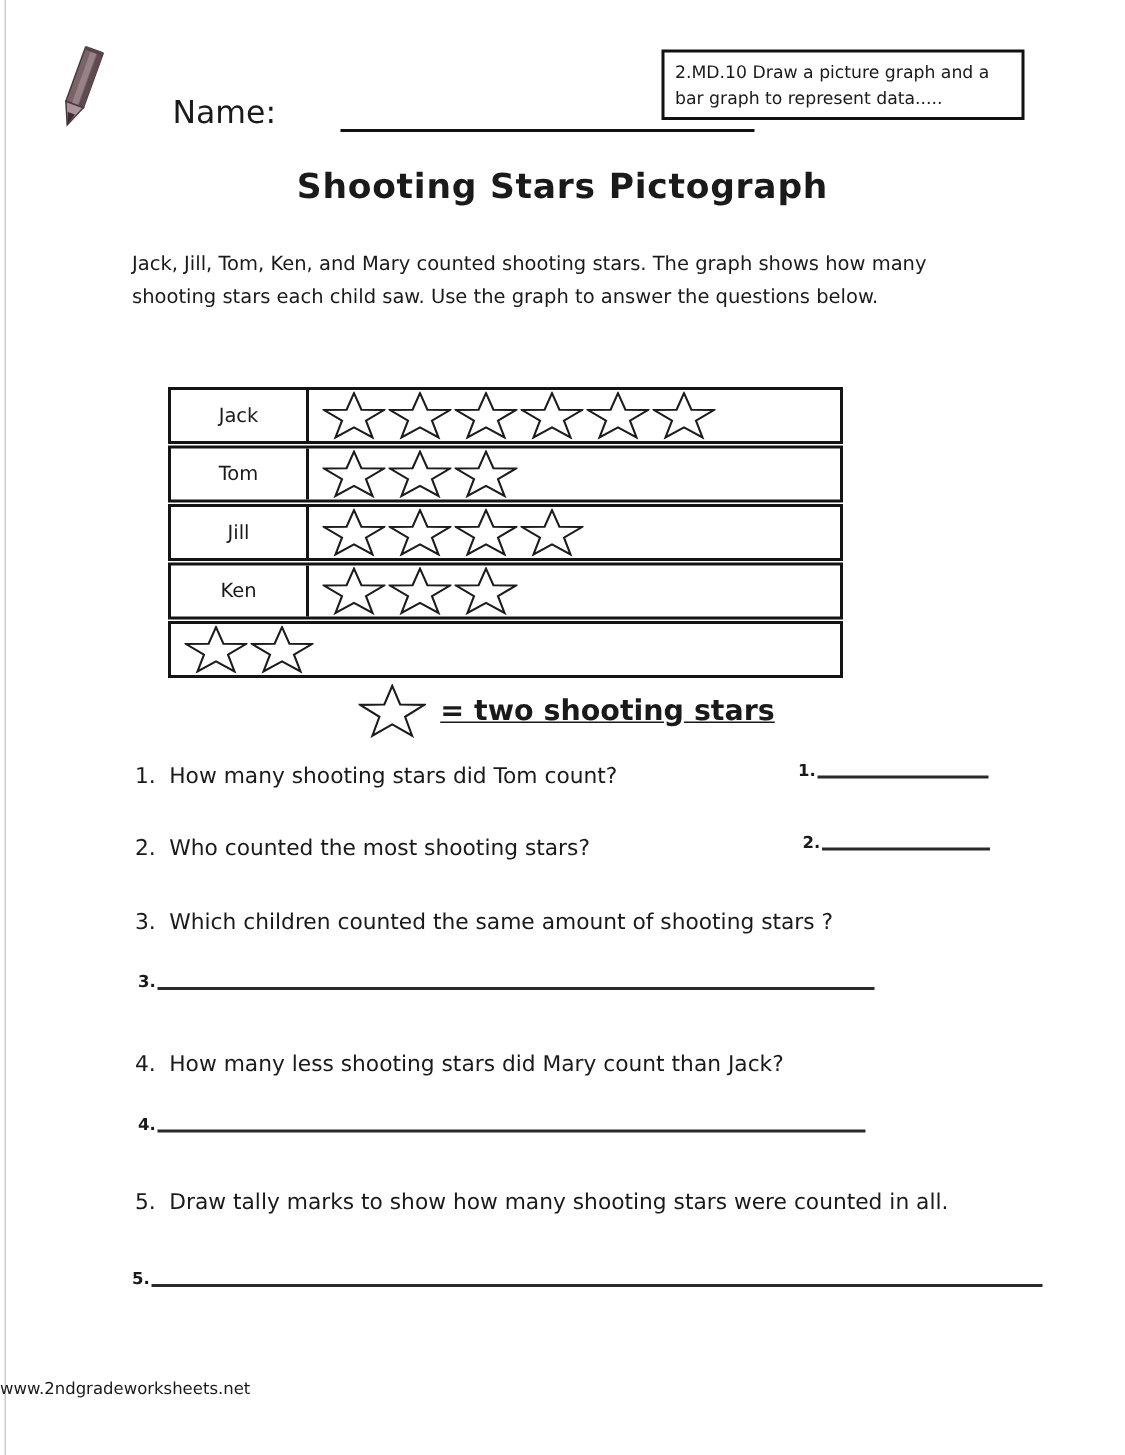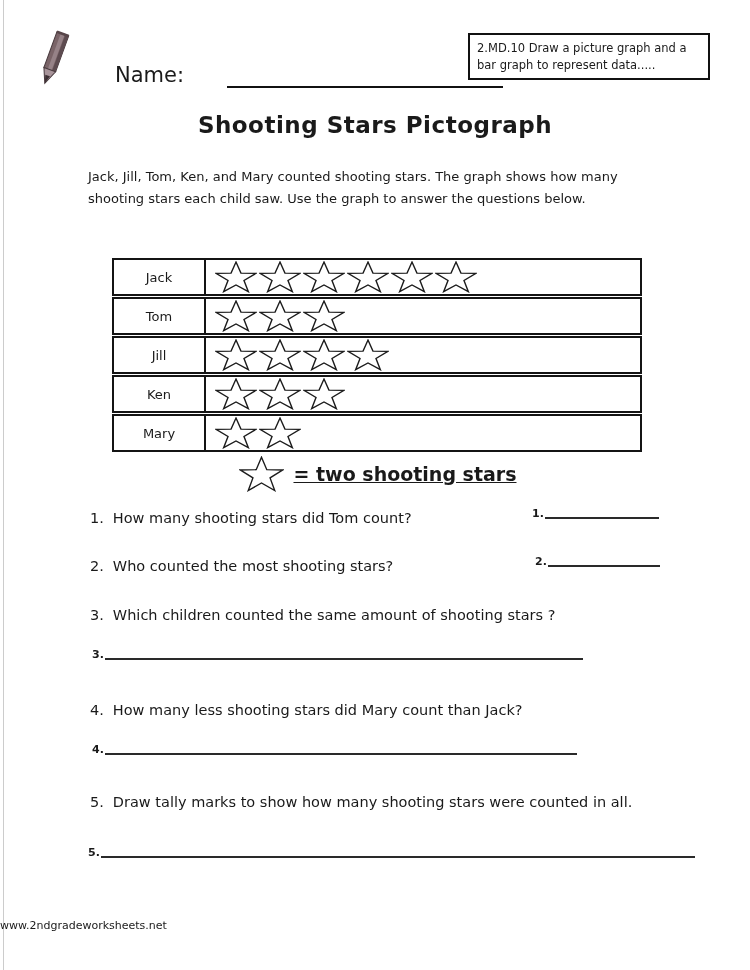--- a/index.html
+++ b/index.html
@@ -11,30 +11,30 @@
   .scanline{position:absolute;left:3px;top:0;height:100%;width:1px;background:#cccccc;}
 
   
   .name-row{position:absolute;left:36px;top:28px;display:flex;align-items:flex-end;gap:41px;}
   .pencil{width:36px;height:60px;margin-right:2px;flex:0 0 auto;}
   .name-label{font-size:21px;line-height:1;padding-bottom:2px;}
   .name-blank{display:inline-block;width:276px;height:22px;border-bottom:2px solid #111;margin-left:2px;}
 
   
   .std-box{
-    position:absolute;left:468px;top:33px;width:224px;
+    position:absolute;left:441px;top:33px;width:224px;
     border:2px solid #111;padding:5px 7px;font-size:11.5px;line-height:1.45;
   }
 
   .title{position:absolute;top:112px;left:0;width:100%;text-align:center;font-size:23px;letter-spacing:.5px;font-weight:bold;}
 
   .intro{position:absolute;left:88px;top:166px;width:586px;font-size:13px;line-height:1.7;}
 
   
-  .ptable{position:absolute;left:112px;top:258px;width:530px;}
+  .ptable{position:absolute;left:112px;top:258px;width:450px;}
   .p-row{display:flex;align-items:stretch;height:34px;border:2px solid #141414;margin-bottom:1px;background:#fff;}
   .p-name{width:90px;min-width:90px;border-right:2px solid #141414;display:flex;align-items:center;justify-content:center;font-size:13px;}
   .p-stars{flex:1;display:flex;align-items:center;padding-left:9px;gap:2px;}
   .star{width:42px;height:32px;display:block;}
   .star polygon{fill:#ffffff;stroke:#1c1c1c;stroke-width:1.4;vector-effect:non-scaling-stroke;stroke-linejoin:miter;}
 
   
   .legend{position:absolute;top:456px;left:0;width:100%;display:flex;align-items:center;justify-content:center;gap:9px;padding-left:6px;box-sizing:border-box;}
   .legend .star{width:45px;height:36px;}
   .legend-text{font-size:19px;font-weight:bold;text-decoration:underline;}
@@ -151,21 +151,20 @@
   </svg>
           <svg class="star" viewBox="0 0 24 23.5" preserveAspectRatio="none">
     <polygon points="12,0.8 14.82,8.92 23.41,9.09 16.57,14.28 19.05,22.51 12,17.6 4.95,22.51 7.43,14.28 0.59,9.09 9.18,8.92"></polygon>
   </svg>
           <svg class="star" viewBox="0 0 24 23.5" preserveAspectRatio="none">
     <polygon points="12,0.8 14.82,8.92 23.41,9.09 16.57,14.28 19.05,22.51 12,17.6 4.95,22.51 7.43,14.28 0.59,9.09 9.18,8.92"></polygon>
   </svg>
         </div>
       </div>
       <div class="p-row">
-        <div class="p-name">Mary</div>
         <div class="p-stars">
           <svg class="star" viewBox="0 0 24 23.5" preserveAspectRatio="none">
     <polygon points="12,0.8 14.82,8.92 23.41,9.09 16.57,14.28 19.05,22.51 12,17.6 4.95,22.51 7.43,14.28 0.59,9.09 9.18,8.92"></polygon>
   </svg>
           <svg class="star" viewBox="0 0 24 23.5" preserveAspectRatio="none">
     <polygon points="12,0.8 14.82,8.92 23.41,9.09 16.57,14.28 19.05,22.51 12,17.6 4.95,22.51 7.43,14.28 0.59,9.09 9.18,8.92"></polygon>
   </svg>
         </div>
       </div>
     </div>

